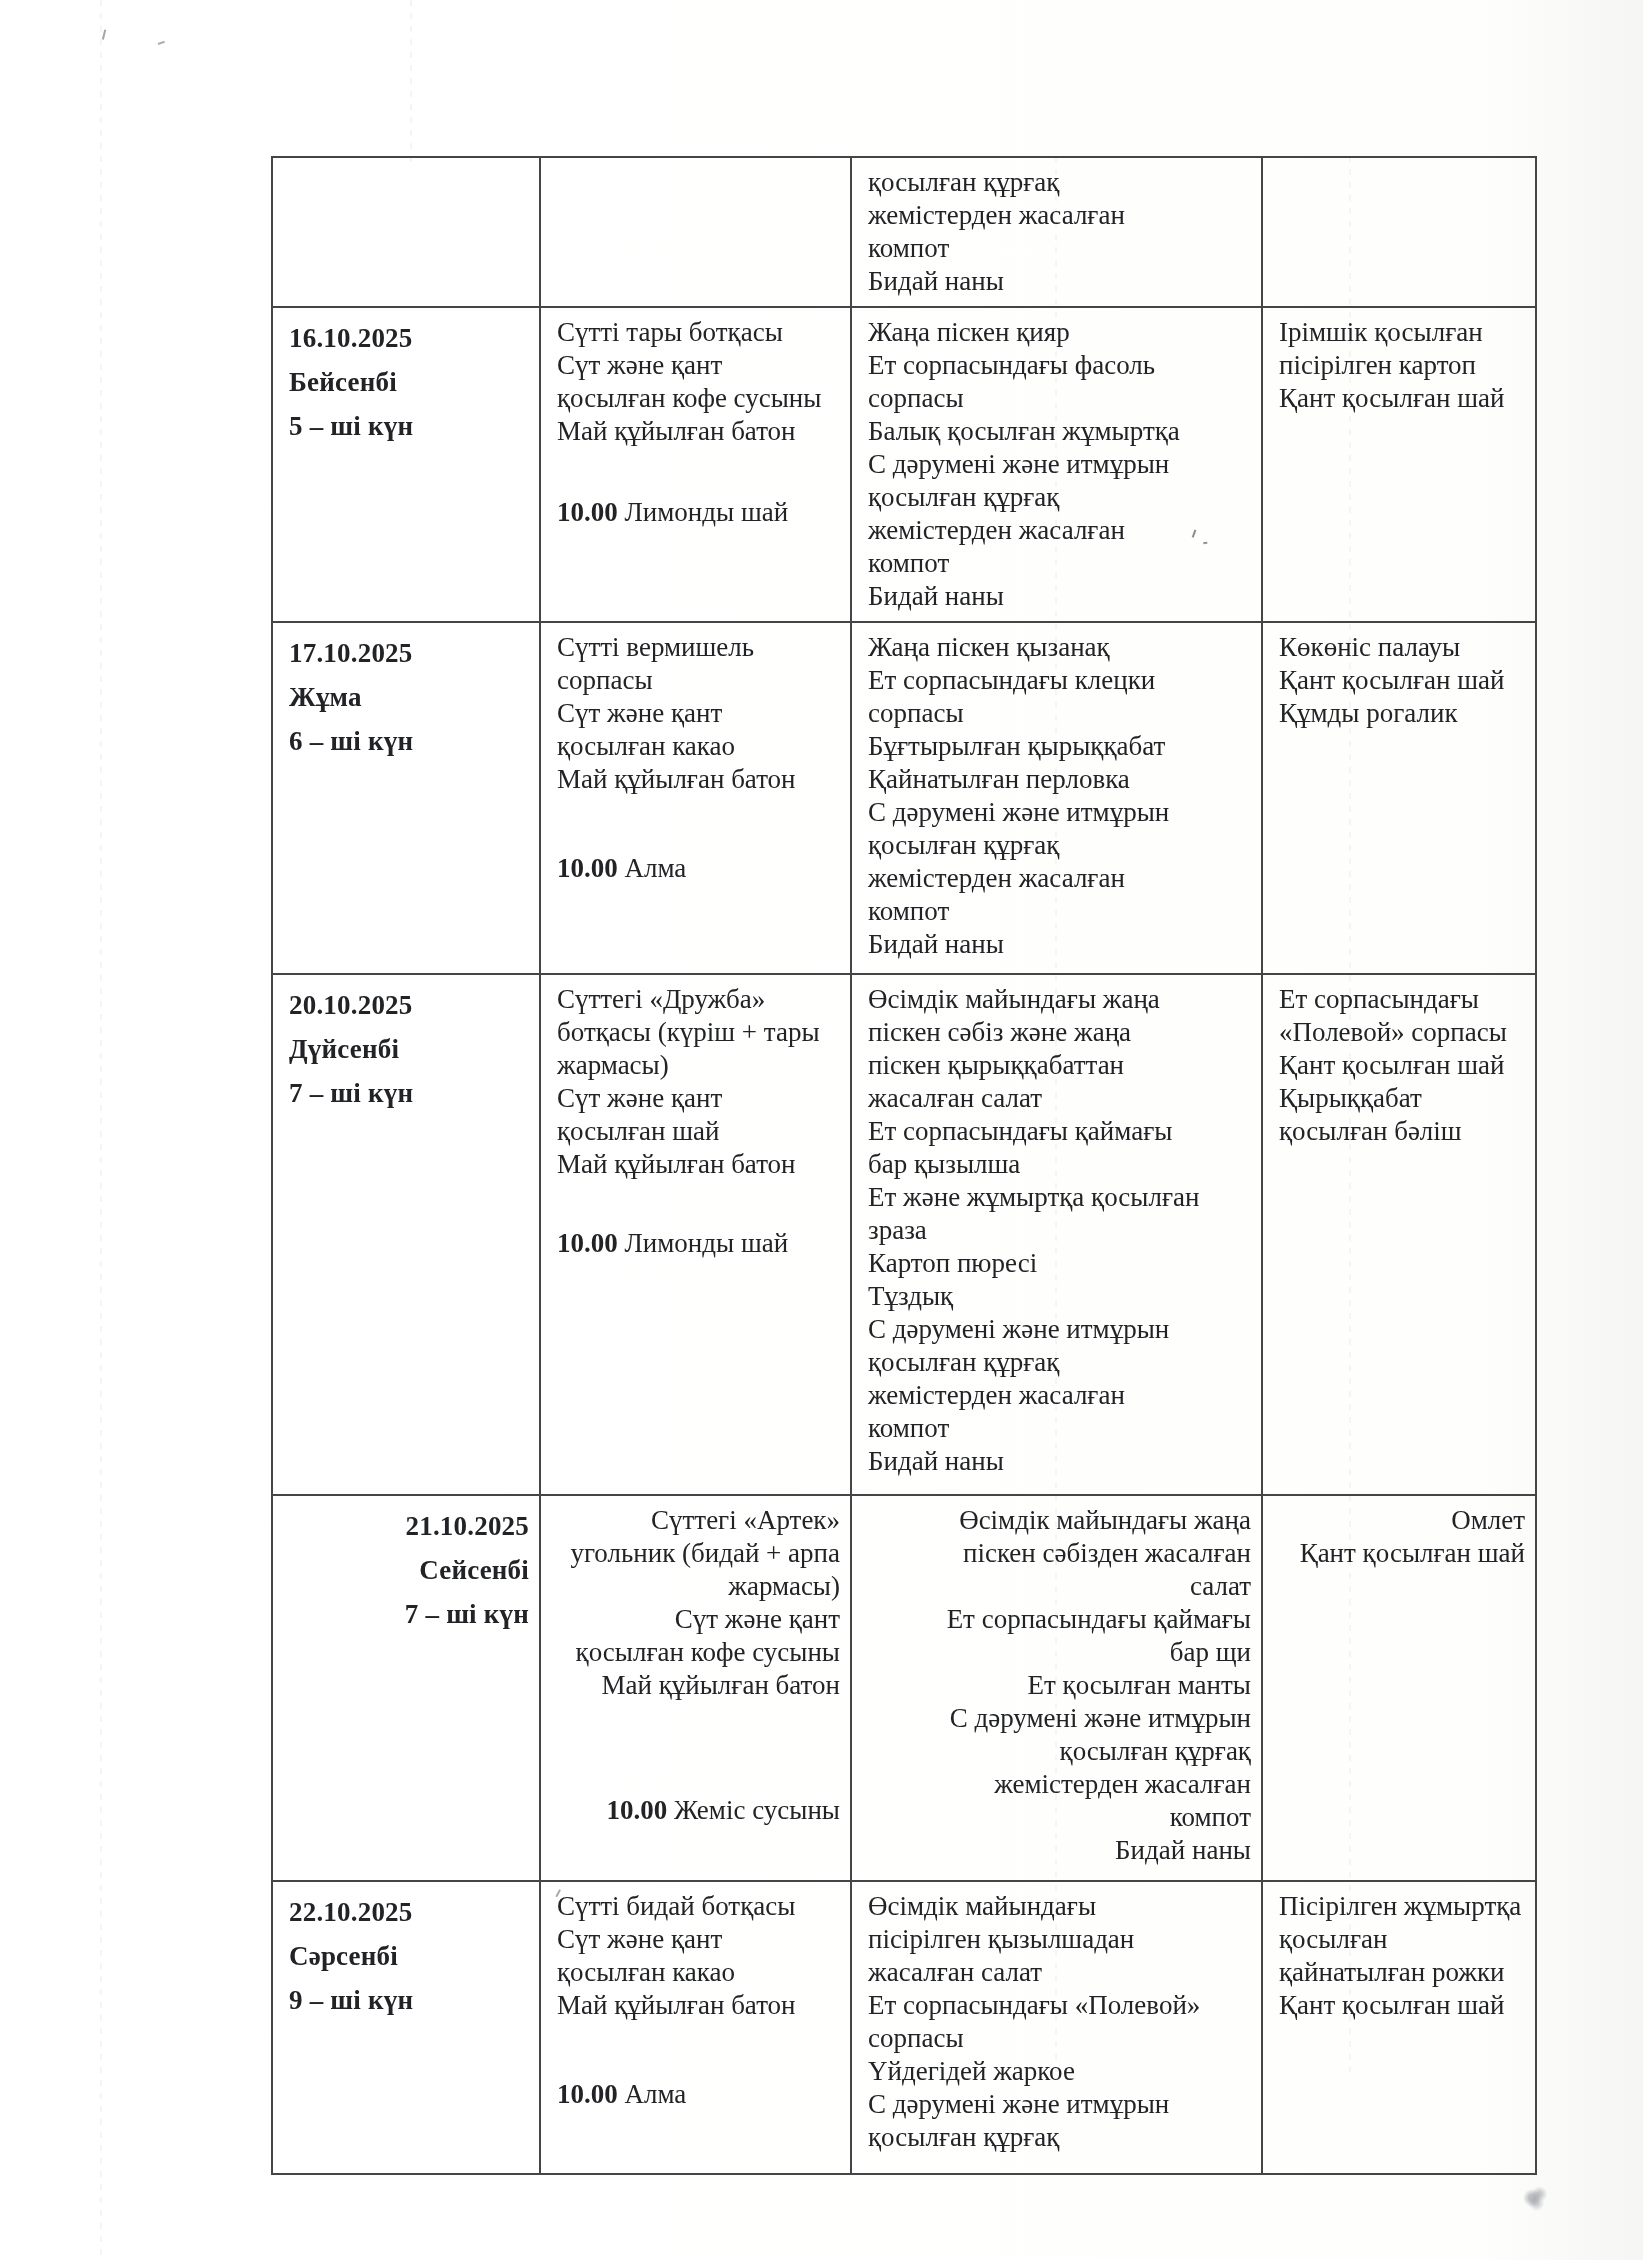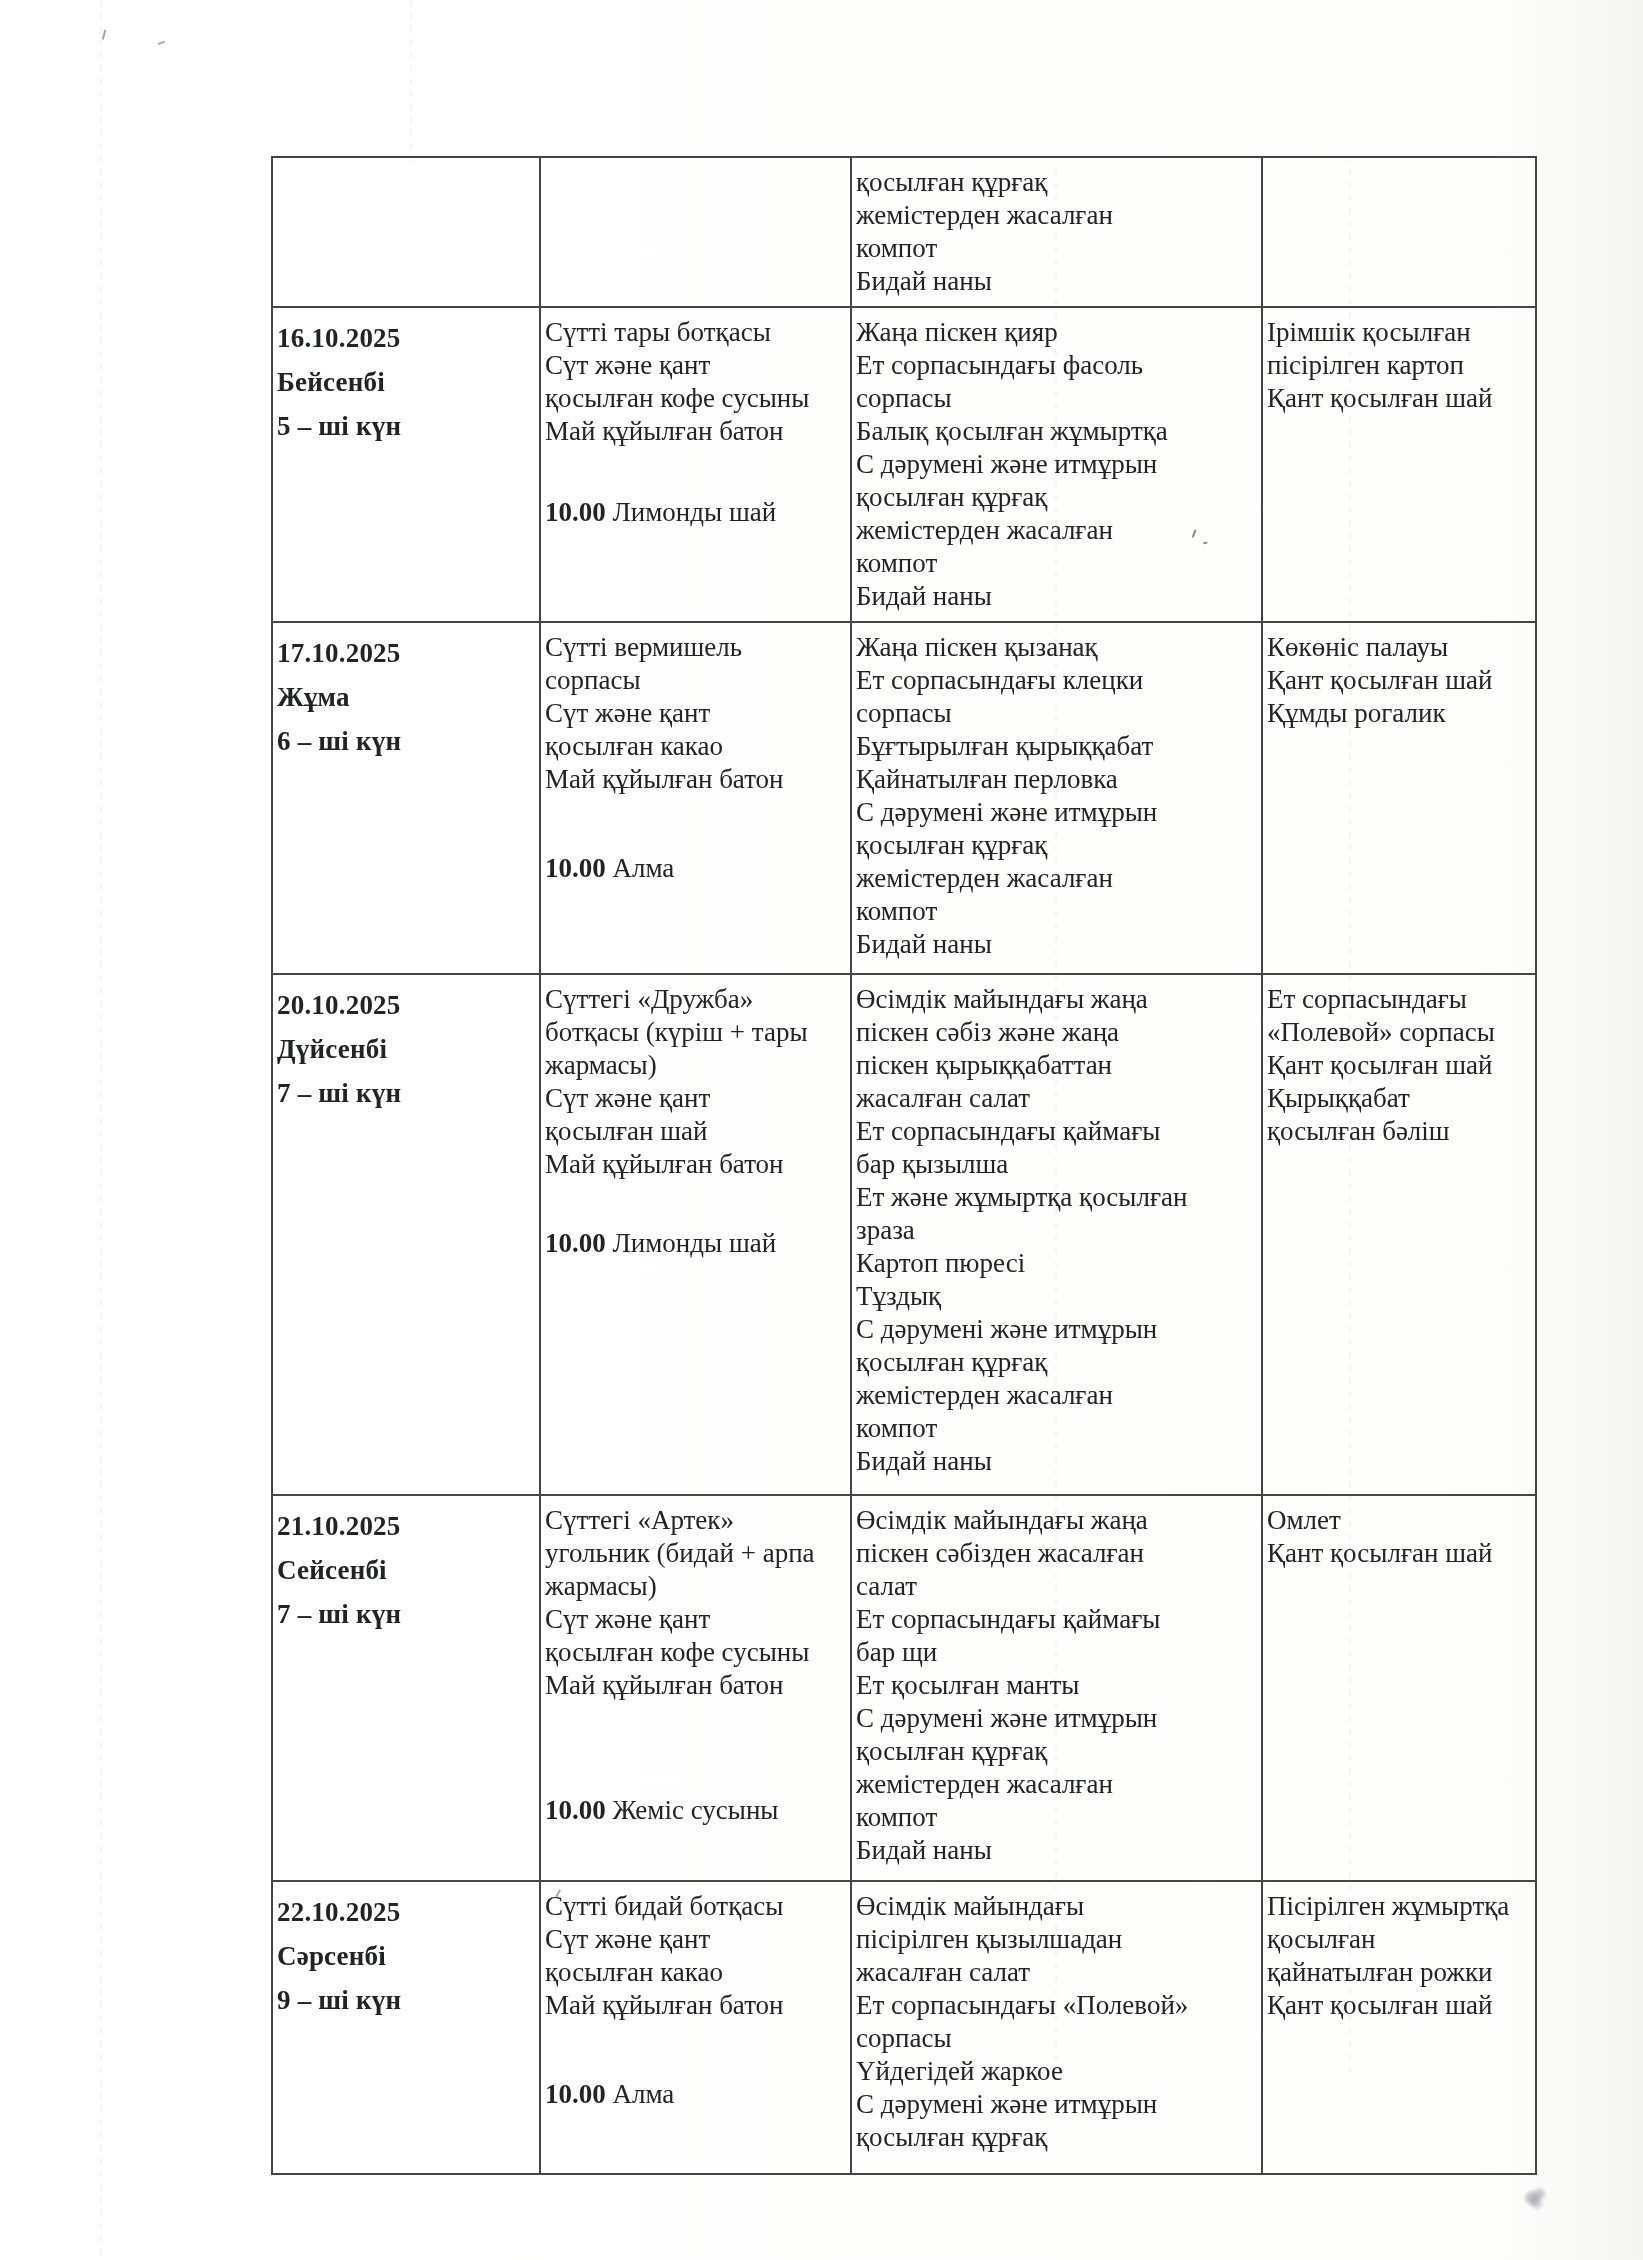--- a/index.html
+++ b/index.html
@@ -68,42 +68,42 @@
     width: 1264px;
     background: transparent;
   }
   table.menu, table.menu td {
     border: 2px solid #454548;
   }
   table.menu td {
     vertical-align: top;
     font-size: 27px;
     line-height: 33px;
-    padding: 8px 10px 8px 4px;
+    padding: 8px 10px 8px 16px;
   }
   td.cell-date      { padding-left: 24px; }
   td.cell-lunch     { padding-left: 26px; }
   td.cell-afternoon { padding-left: 16px; }
 
   td.cell-date .line {
     font-weight: bold;
     line-height: 44px;
     letter-spacing: 0.2px;
   }
   .line { white-space: nowrap; overflow: visible; }
 
   .morning { margin-top: 50px; }
   .morning .time { font-weight: bold; }
 
   
   tbody tr:nth-child(1) td { height: 130px; }
   tbody tr:nth-child(2) td { height: 297px; }
   tbody tr:nth-child(3) td { height: 334px; }
   tbody tr:nth-child(4) td { height: 503px; }
-  tbody tr:nth-child(5) td { height: 368px; }
+  tbody tr:nth-child(5) td { height: 368px; text-align: right; }
   tbody tr:nth-child(6) td { height: 275px; }
 
   
   tbody tr:nth-child(2) .morning { margin-top: 48px; }
   tbody tr:nth-child(3) .morning { margin-top: 56px; }
   tbody tr:nth-child(4) .morning { margin-top: 46px; }
   tbody tr:nth-child(5) .morning { margin-top: 92px; }
   tbody tr:nth-child(6) .morning { margin-top: 56px; }
 </style>
 </head>

